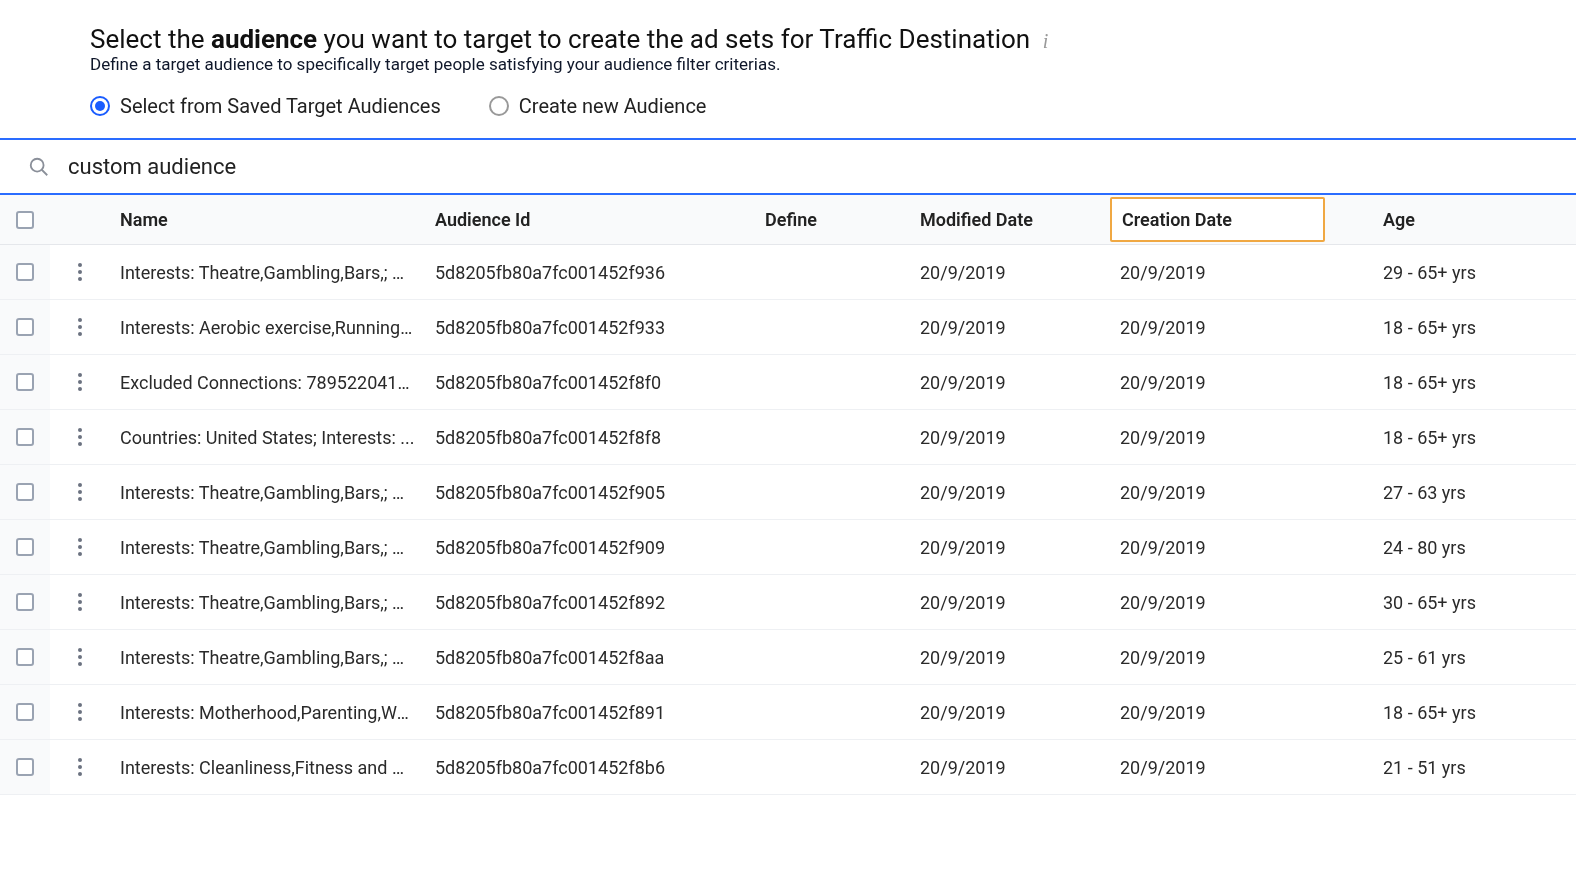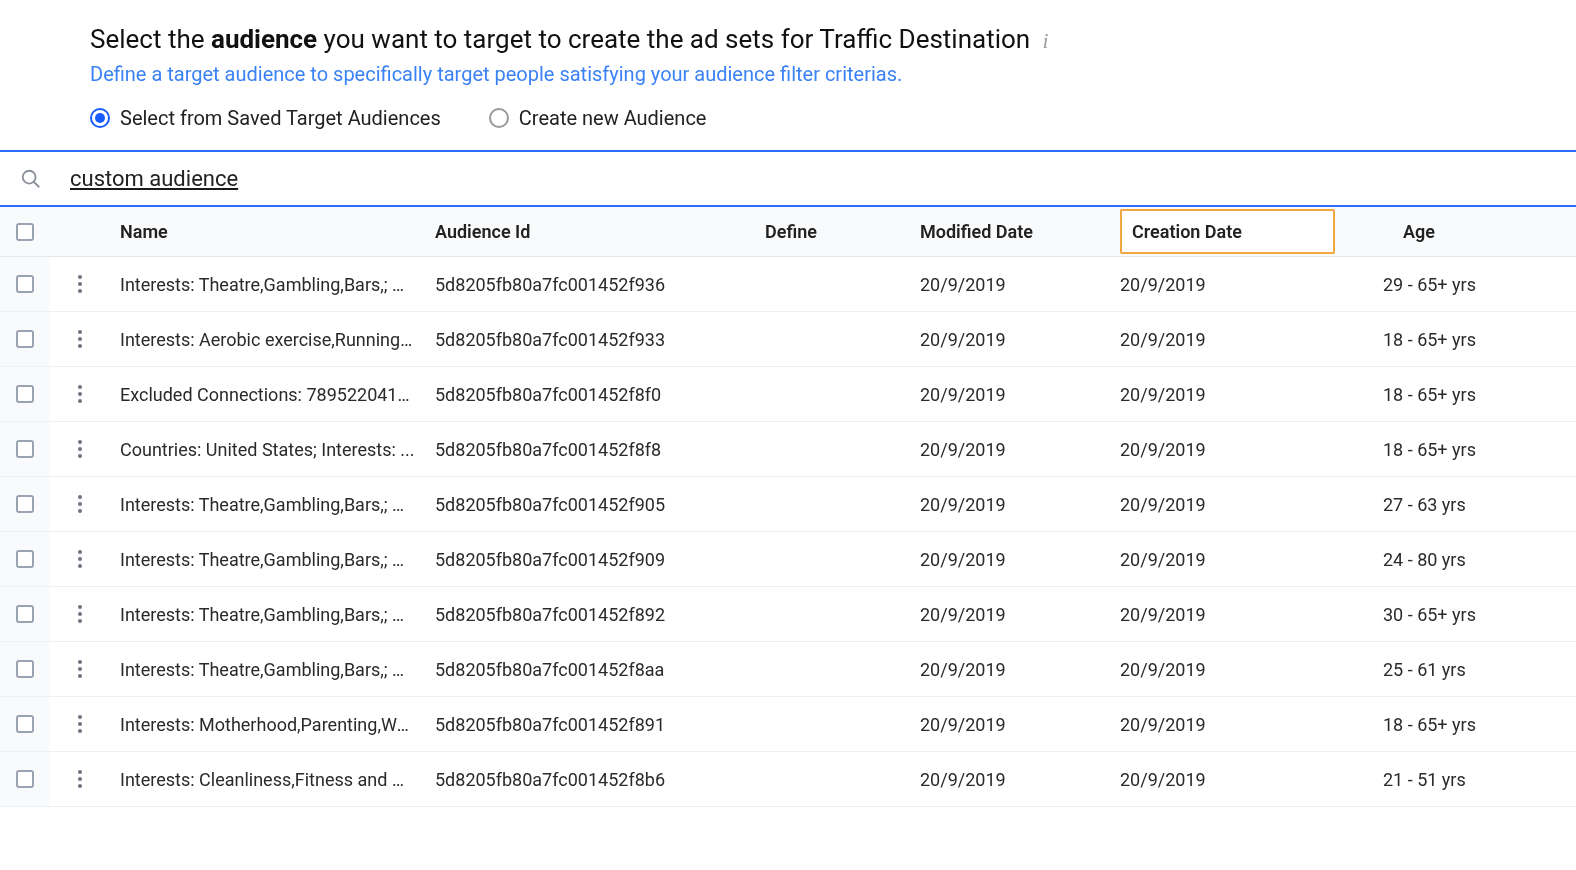--- a/index.html
+++ b/index.html
@@ -22,23 +22,22 @@
     font-weight: 700;
   }
   .info-icon {
     font-style: italic;
     font-family: Georgia, serif;
     color: #999;
     font-size: 20px;
     margin-left: 6px;
   }
   .page-subtitle {
-    font-size: 20px;
-    color: #3b82f6;
-    margin-top: 8px;
+    font-size: 17px;
+    color: #0f172a;
   }
   .radio-row {
     margin-top: 20px;
     display: flex;
     gap: 48px;
     align-items: center;
   }
   .radio-option {
     display: flex;
     align-items: center;
@@ -62,25 +61,24 @@
   }
   .radio-dot {
     width: 10px;
     height: 10px;
     border-radius: 50%;
     background: #1a5cff;
   }
   .search-bar {
     border-top: 2px solid #2a6cff;
     border-bottom: 2px solid #2a6cff;
-    padding: 14px 20px;
-    display: flex;
-    align-items: center;
-    gap: 28px;
-    text-decoration: underline;
+    padding: 14px 28px;
+    display: flex;
+    align-items: center;
+    gap: 18px;
   }
   .search-icon-svg {
     width: 22px;
     height: 22px;
     flex-shrink: 0;
   }
   .search-input {
     border: none;
     outline: none;
     font-size: 22px;
@@ -114,21 +112,21 @@
   .col-name  { width: 315px; }
   .col-id    { width: 330px; }
   .col-reach { width: 155px; }
   .col-mod   { width: 200px; }
   .col-create{ width: 215px; }
   .col-age   { flex: 1; margin-left: 48px; }
   .th.col-create {
     border: 2px solid #f0a843;
     border-radius: 2px;
     background: #fff;
-    margin: 2px 10px;
+    margin: 2px 0;
   }
   .checkbox {
     width: 18px;
     height: 18px;
     border: 2px solid #9aa3b2;
     border-radius: 3px;
     background: #fff;
   }
   .tbody .row {
     display: flex;

